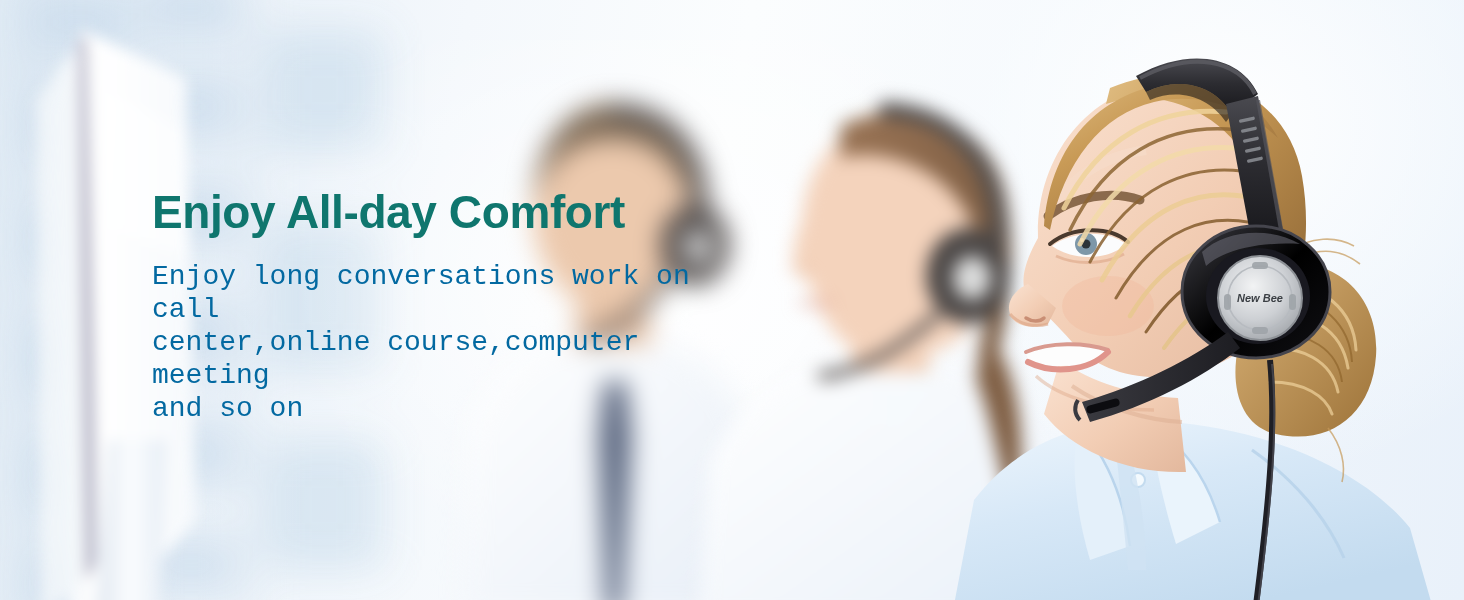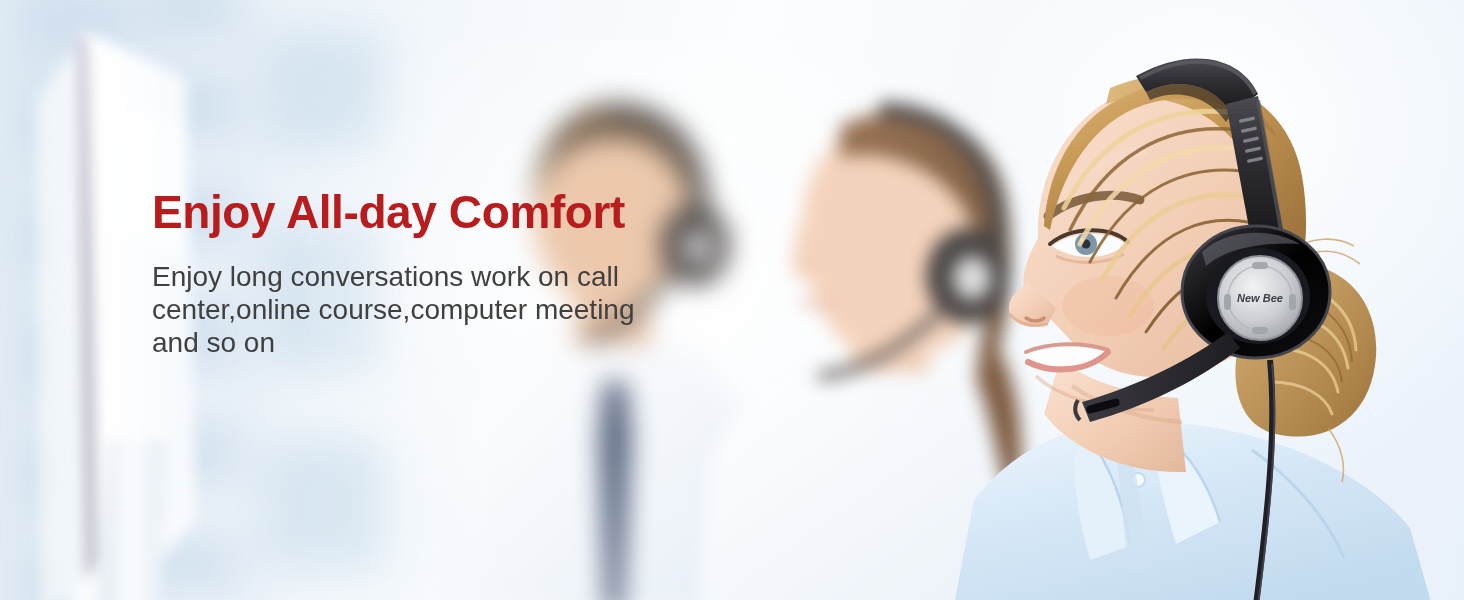--- a/index.html
+++ b/index.html
@@ -73,31 +73,32 @@
     left: 152px;
     top: 188px;
     width: 560px;
   }
   .headline {
     margin: 0;
     font-size: 46px;
     font-weight: bold;
     letter-spacing: -0.4px;
     line-height: 1.08;
-    color: #b91c1c;
+    color: #0f766e;
     white-space: nowrap;
   }
   .subcopy {
     margin: 0;
     padding-top: 22px;
     font-size: 28px;
     font-weight: normal;
     line-height: 33px;
-    color: #404040;
+    color: #0369a1;
     white-space: pre-line;
+    font-family: Liberation Mono, monospace;
   }
 </style>
 </head>
 <body>
 
 <div id="banner">
 
   <div class="bg-base"></div>
 
   <svg class="bg-windows" viewBox="0 0 560 680" preserveAspectRatio="none" aria-hidden="true">

